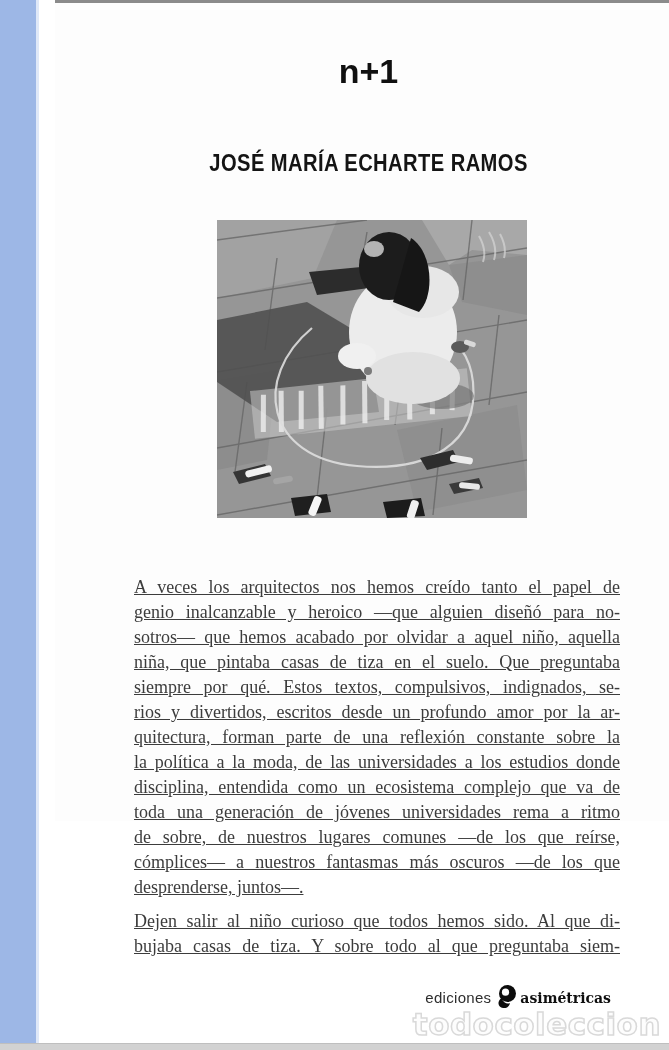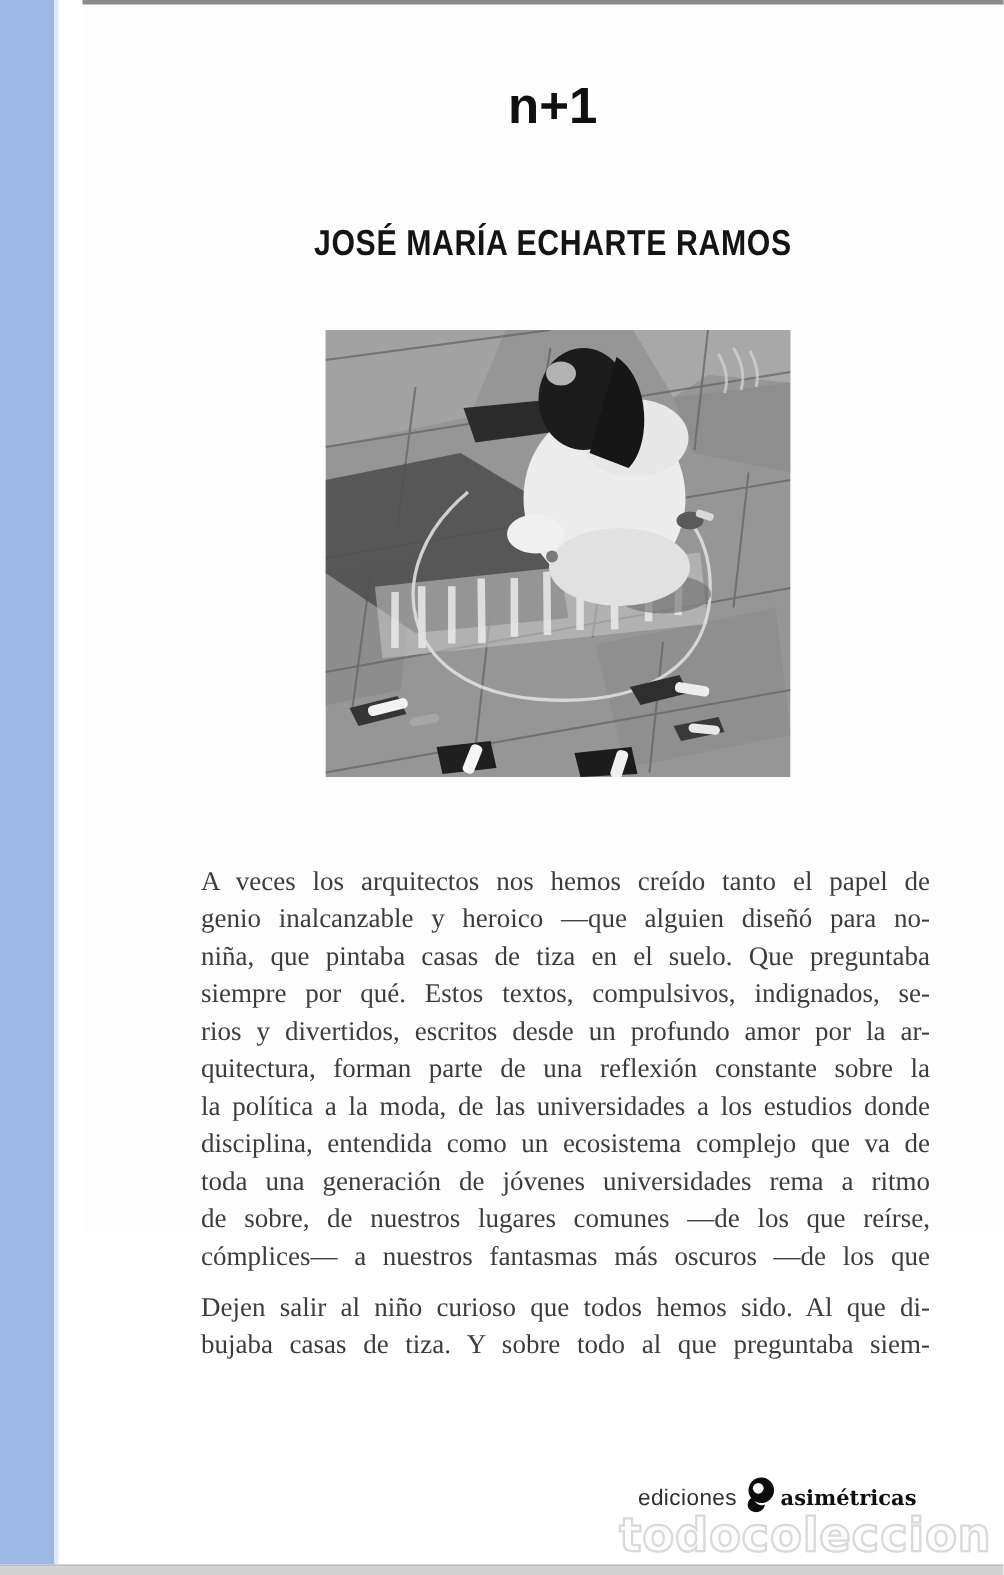--- a/index.html
+++ b/index.html
@@ -36,21 +36,21 @@
   .cover-author{
     position:absolute;top:146px;left:0;width:100%;text-align:center;
     font-size:24px;font-weight:bold;color:#141414;white-space:nowrap;
   }
   .cover-author .squeeze{display:inline-block;transform:scaleX(0.84);transform-origin:center;letter-spacing:0.5px;}
   .cover-photo{
     position:absolute;left:162px;top:217px;width:310px;height:298px;
   }
   .blurb{
     position:absolute;left:79px;top:572px;width:486px;
-    font-family:"Liberation Serif",serif;font-size:18px;color:#3c3c3c;
+    font-family:"Liberation Serif",serif;font-size:18px;color:#3c3c3c;text-decoration:underline;
   }
   .blurb .paragraph{margin:0 0 9px 0;}
   .blurb-line{
     line-height:25px;height:25px;white-space:nowrap;
     text-align:justify;text-align-last:justify;
   }
   .blurb-line.last-line{text-align-last:left;}
   .publisher{
     position:absolute;top:981px;left:0;width:556px;text-align:right;
     white-space:nowrap;
@@ -163,29 +163,31 @@
       <rect x="94" y="276" width="8" height="20" rx="3" fill="#f5f5f5" transform="rotate(22 98 286)"></rect>
       <polygon points="166,282 204,278 208,296 170,298" fill="#1c1c1c"></polygon>
       <rect x="192" y="280" width="8" height="19" rx="3" fill="#f0f0f0" transform="rotate(18 196 289)"></rect>
     </svg>
   </div>
 
   <div class="blurb">
     <div class="paragraph">
         <div class="blurb-line">A veces los arquitectos nos hemos creído tanto el papel de</div>
         <div class="blurb-line">genio inalcanzable y heroico —que alguien diseñó para no-</div>
+        <div class="blurb-line">sotros— que hemos acabado por olvidar a aquel niño, aquella</div>
         <div class="blurb-line">niña, que pintaba casas de tiza en el suelo. Que preguntaba</div>
         <div class="blurb-line">siempre por qué. Estos textos, compulsivos, indignados, se-</div>
         <div class="blurb-line">rios y divertidos, escritos desde un profundo amor por la ar-</div>
         <div class="blurb-line">quitectura, forman parte de una reflexión constante sobre la</div>
         <div class="blurb-line">la política a la moda, de las universidades a los estudios donde</div>
         <div class="blurb-line">disciplina, entendida como un ecosistema complejo que va de</div>
         <div class="blurb-line">toda una generación de jóvenes universidades rema a ritmo</div>
         <div class="blurb-line">de sobre, de nuestros lugares comunes —de los que reírse,</div>
         <div class="blurb-line">cómplices— a nuestros fantasmas más oscuros —de los que</div>
+        <div class="blurb-line last-line">desprenderse, juntos—.</div>
       </div>
     <div class="paragraph">
         <div class="blurb-line">Dejen salir al niño curioso que todos hemos sido. Al que di-</div>
         <div class="blurb-line">bujaba casas de tiza. Y sobre todo al que preguntaba siem-</div>
       </div>
   </div>
 
   <div class="publisher">
     <span class="prefix">ediciones</span><svg class="mark" width="22" height="26" viewBox="0 0 22 26">
       <circle cx="12.5" cy="9.5" r="8.5" fill="#0c0c0c"></circle>

